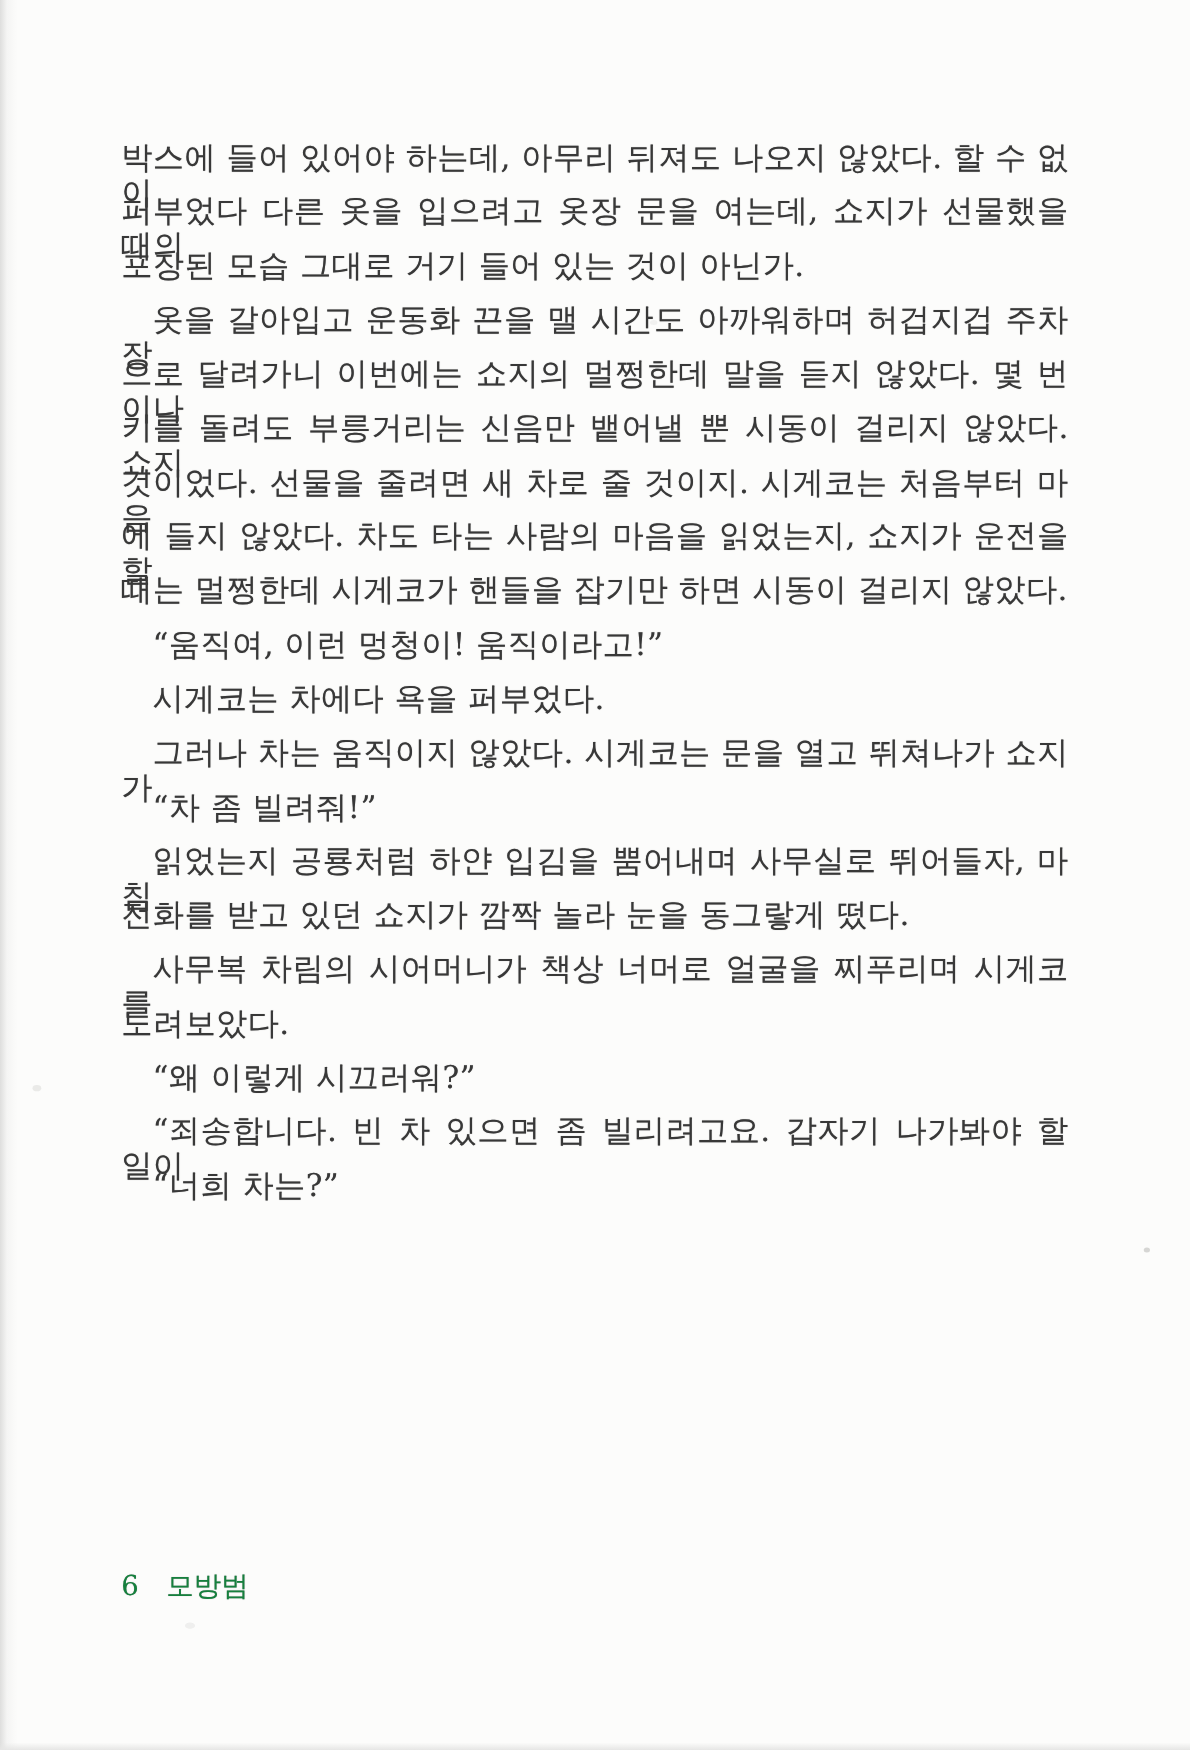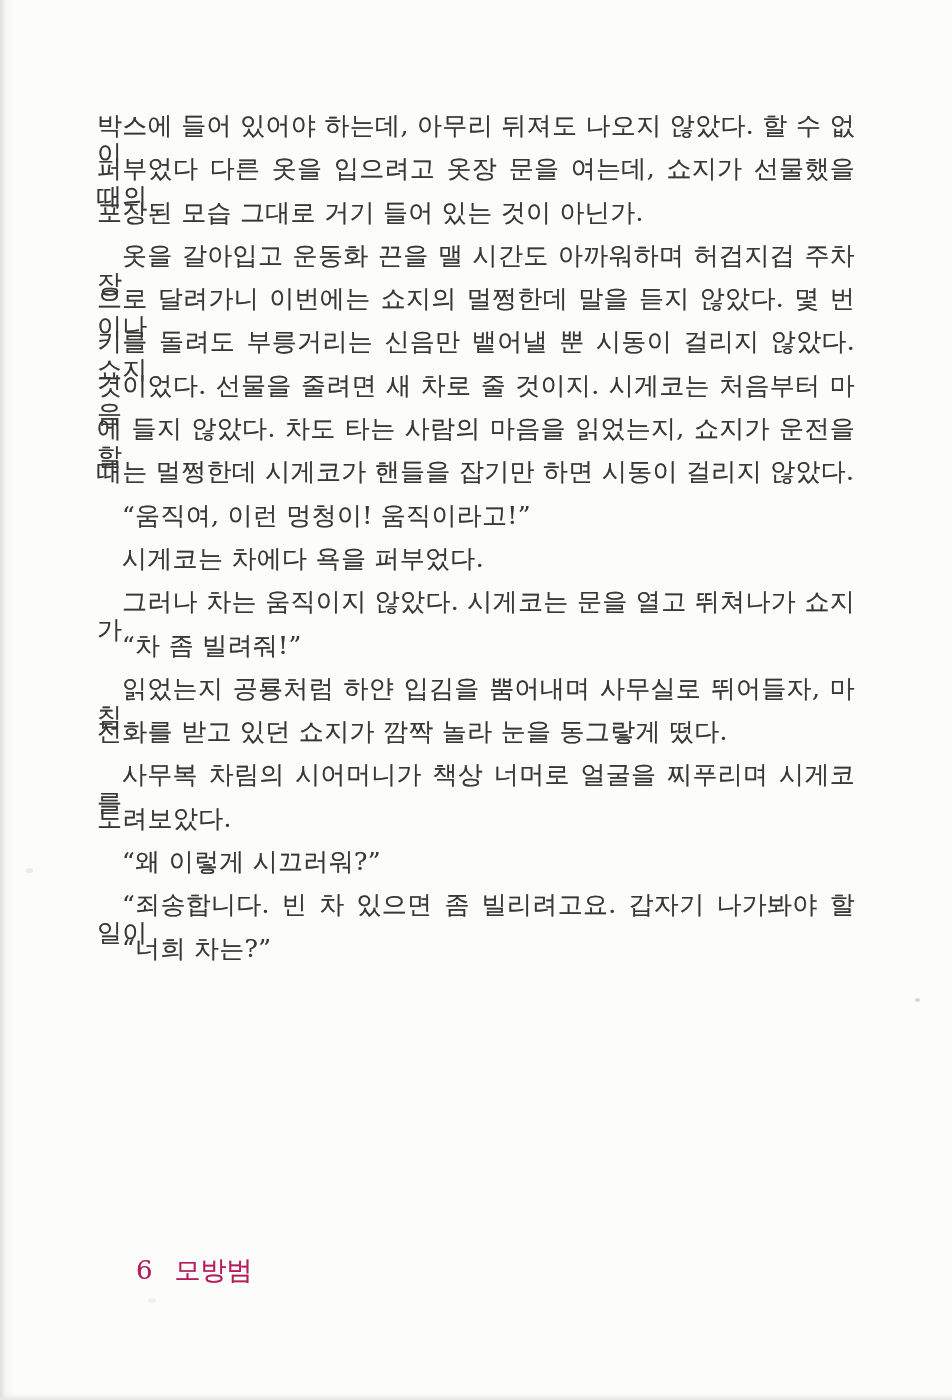--- a/index.html
+++ b/index.html
@@ -62,25 +62,24 @@
     text-align: justify;
     text-align-last: justify;
   }
   .line.ind {
     text-indent: 1em;
   }
   .footer {
     position: absolute;
     left: 97px;
     top: 1254px;
-    font-size: 26px;
+    font-size: 22px;
     line-height: 32px;
-    color: #be185d;
+    color: #15803d;
     text-shadow: 0 0 0.6px rgba(56,56,56,0.5);
-    margin-left: 39px;
   }
   .footer .page-num {
     display: inline-block;
     margin-right: 22px;
   }
 </style>
 </head>
 <body>
 
 <div class="page">

